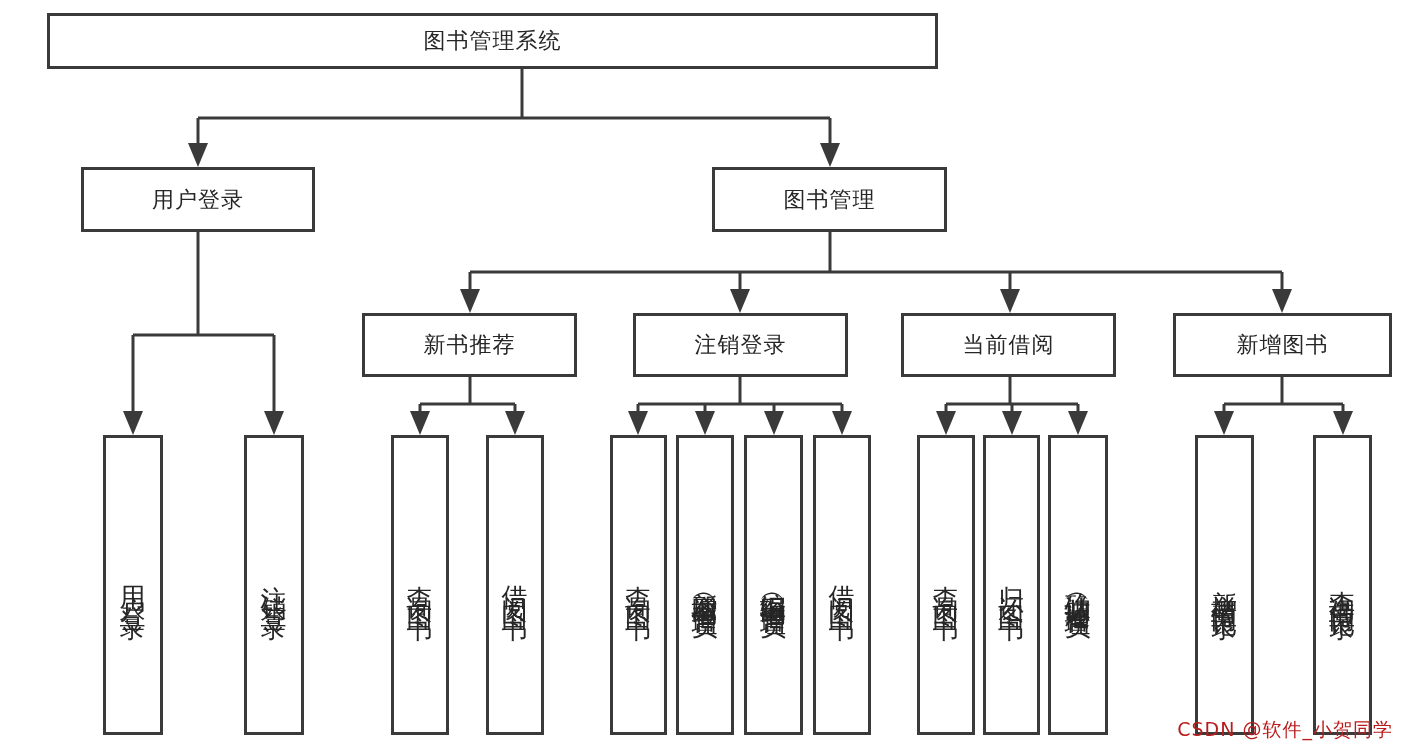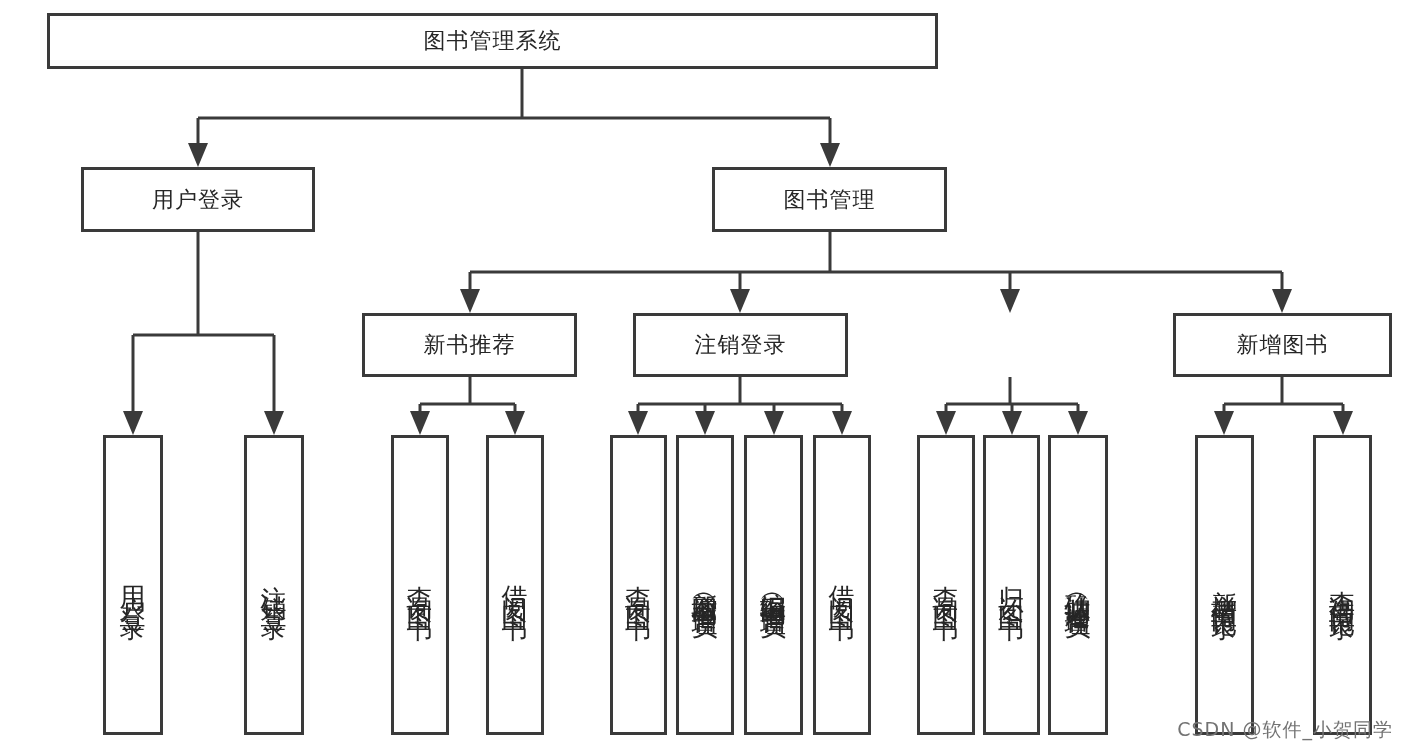--- a/index.html
+++ b/index.html
@@ -20,21 +20,21 @@
   }
   .leaf span {
     writing-mode:vertical-rl; text-orientation:mixed; line-height:1;
     white-space:nowrap;
   }
   .gap-lg span { letter-spacing:10px; }
   .gap-md span { letter-spacing:5px; }
   .gap-sm span { letter-spacing:3px; }
   .watermark {
     position:absolute; right:12px; bottom:4px; z-index:2;
-    font-size:19px; color:#737373; letter-spacing:1px; white-space:nowrap;
+    font-size:19px; color:#b91c1c; letter-spacing:1px; white-space:nowrap;
   }
 </style>
 </head>
 <body>
 
 <div class="stage">
 
   <svg class="connectors" width="1405" height="747" viewBox="0 0 1405 747">
     <g stroke="#3a3a3a" stroke-width="3" fill="none">
 
@@ -111,20 +111,23 @@
   <div class="node" style="left:362px; top:313px; width:215px; height:64px;">
     <span>新书推荐</span>
   </div>
 
   <div class="node" style="left:712px; top:167px; width:235px; height:65px;">
     <span>图书管理</span>
   </div>
   <div class="node" style="left:633px; top:313px; width:215px; height:64px;">
     <span>注销登录</span>
   </div>
+  <div class="node" style="left:901px; top:313px; width:215px; height:64px;">
+    <span>当前借阅</span>
+  </div>
   <div class="node" style="left:1173px; top:313px; width:219px; height:64px;">
     <span>新增图书</span>
   </div>
 
   <div class="leaf gap-lg" style="left:103px; top:435px; width:60px; height:300px;">
     <span>用户登录</span>
   </div>
   <div class="leaf gap-lg" style="left:244px; top:435px; width:60px; height:300px;">
     <span>注销登录</span>
   </div>

